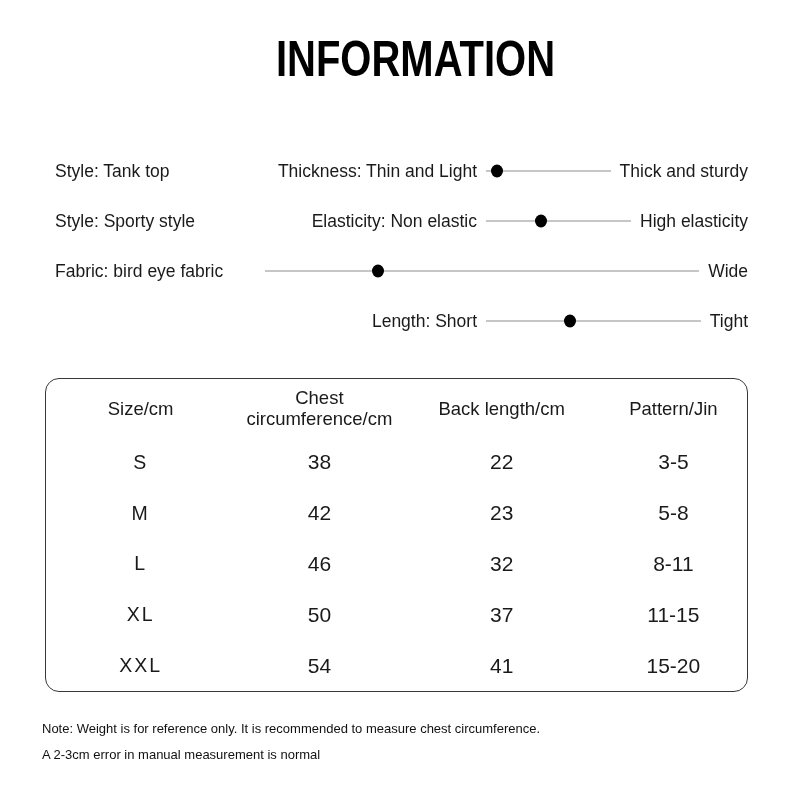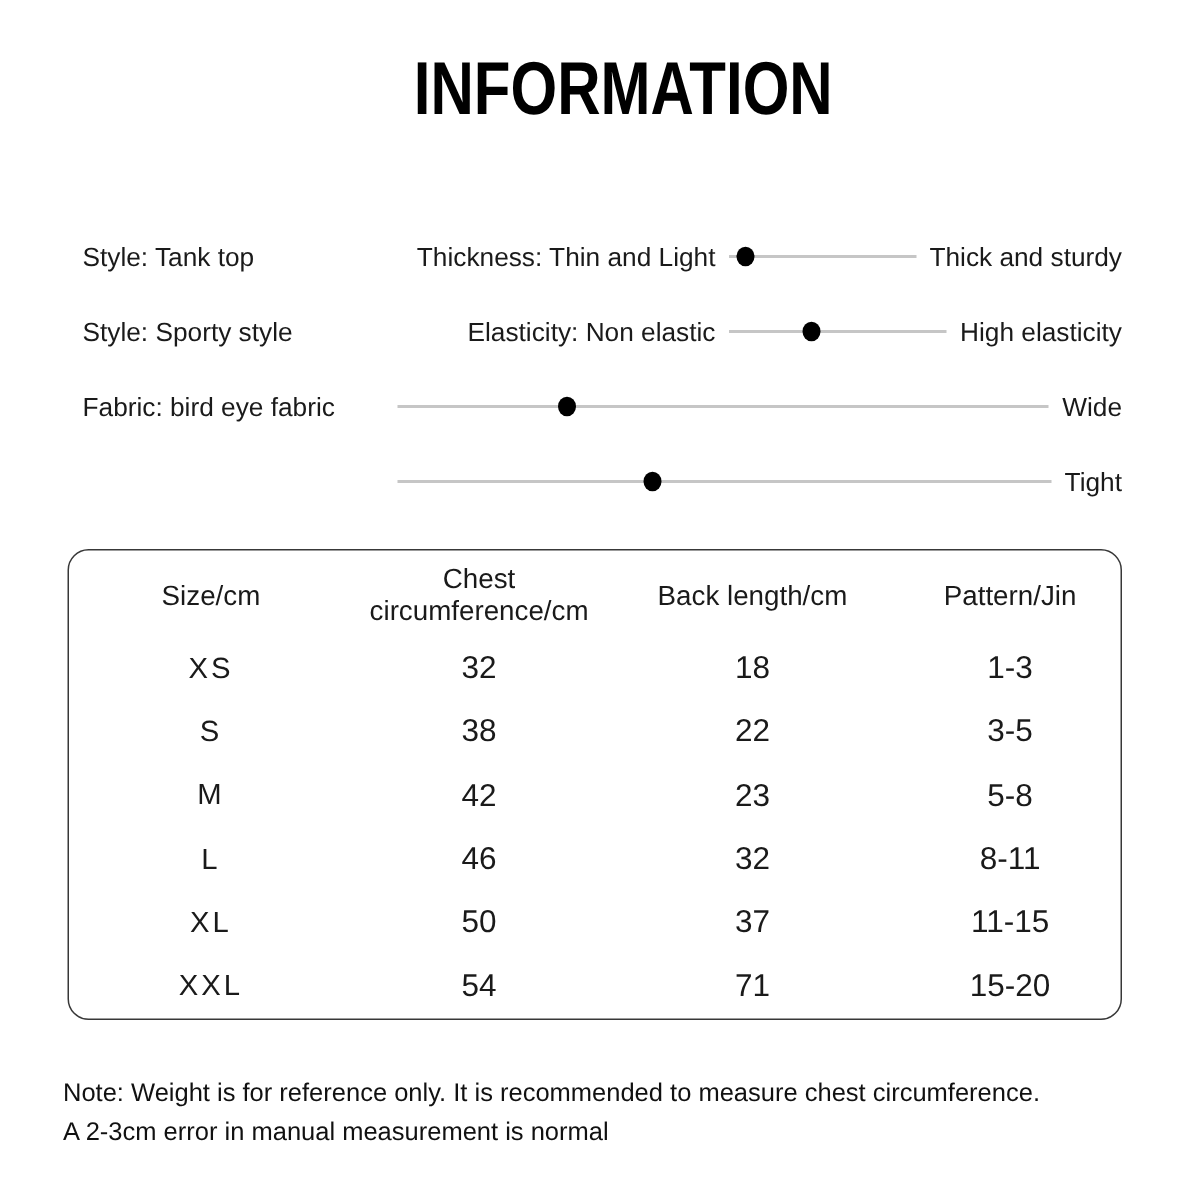--- a/index.html
+++ b/index.html
@@ -70,21 +70,21 @@
   }
   .end-label {
     flex: none;
     margin-left: 9px;
     white-space: nowrap;
   }
 
   
   .size-card {
     position: absolute;
-    top: 366px; left: 45px;
+    top: 378px; left: 45px;
     width: 703px; height: 314px;
     border: 1.5px solid #383838;
     border-radius: 14px;
     background: #ffffff;
     overflow: hidden;
   }
   table.size-table {
     width: 100%;
     height: 100%;
     border-collapse: collapse;
@@ -108,21 +108,21 @@
   .size-table td.size-cell { letter-spacing: 2px; font-size: 19.5px; }
   .col-size   { width: 27%; }
   .col-chest  { width: 24%; }
   .col-back   { width: 28%; }
   .col-weight { width: 21%; }
 
   
   .note {
     position: absolute;
     top: 716px; left: 42px; width: 730px;
-    font-size: 17px;
+    font-size: 13px;
     line-height: 26px;
     color: #111111;
   }
 </style>
 </head>
 <body>
 
 <div class="title-wrap">
   <div class="title">INFORMATION</div>
 </div>
@@ -150,20 +150,21 @@
   <div class="attr-row">
     <div class="left-label">Fabric: bird eye fabric</div>
     <div class="track">
       <span class="dot" style="left: 26%;"></span>
     </div>
     <div class="end-label">Wide</div>
   </div>
 
   <div class="attr-row">
     <div class="left-label"></div>
+    <div class="slider-label">Length: Short</div>
     <div class="track">
       <span class="dot" style="left: 39%;"></span>
     </div>
     <div class="end-label">Tight</div>
   </div>
 
 </div>
 
 <div class="size-card">
   <table class="size-table">
@@ -176,26 +177,20 @@
     <thead>
       <tr>
         <th>Size/cm</th>
         <th>Chest circumference/cm</th>
         <th>Back length/cm</th>
         <th>Pattern/Jin</th>
       </tr>
     </thead>
     <tbody>
       <tr>
-        <td class="size-cell">XS</td>
-        <td>32</td>
-        <td>18</td>
-        <td>1-3</td>
-      </tr>
-      <tr>
         <td class="size-cell">S</td>
         <td>38</td>
         <td>22</td>
         <td>3-5</td>
       </tr>
       <tr>
         <td class="size-cell">M</td>
         <td>42</td>
         <td>23</td>
         <td>5-8</td>
@@ -208,21 +203,21 @@
       </tr>
       <tr>
         <td class="size-cell">XL</td>
         <td>50</td>
         <td>37</td>
         <td>11-15</td>
       </tr>
       <tr>
         <td class="size-cell">XXL</td>
         <td>54</td>
-        <td>71</td>
+        <td>41</td>
         <td>15-20</td>
       </tr>
     </tbody>
   </table>
 </div>
 
 <div class="note">
   <div>Note: Weight is for reference only. It is recommended to measure chest circumference.</div>
   <div>A 2-3cm error in manual measurement is normal</div>
 </div>

